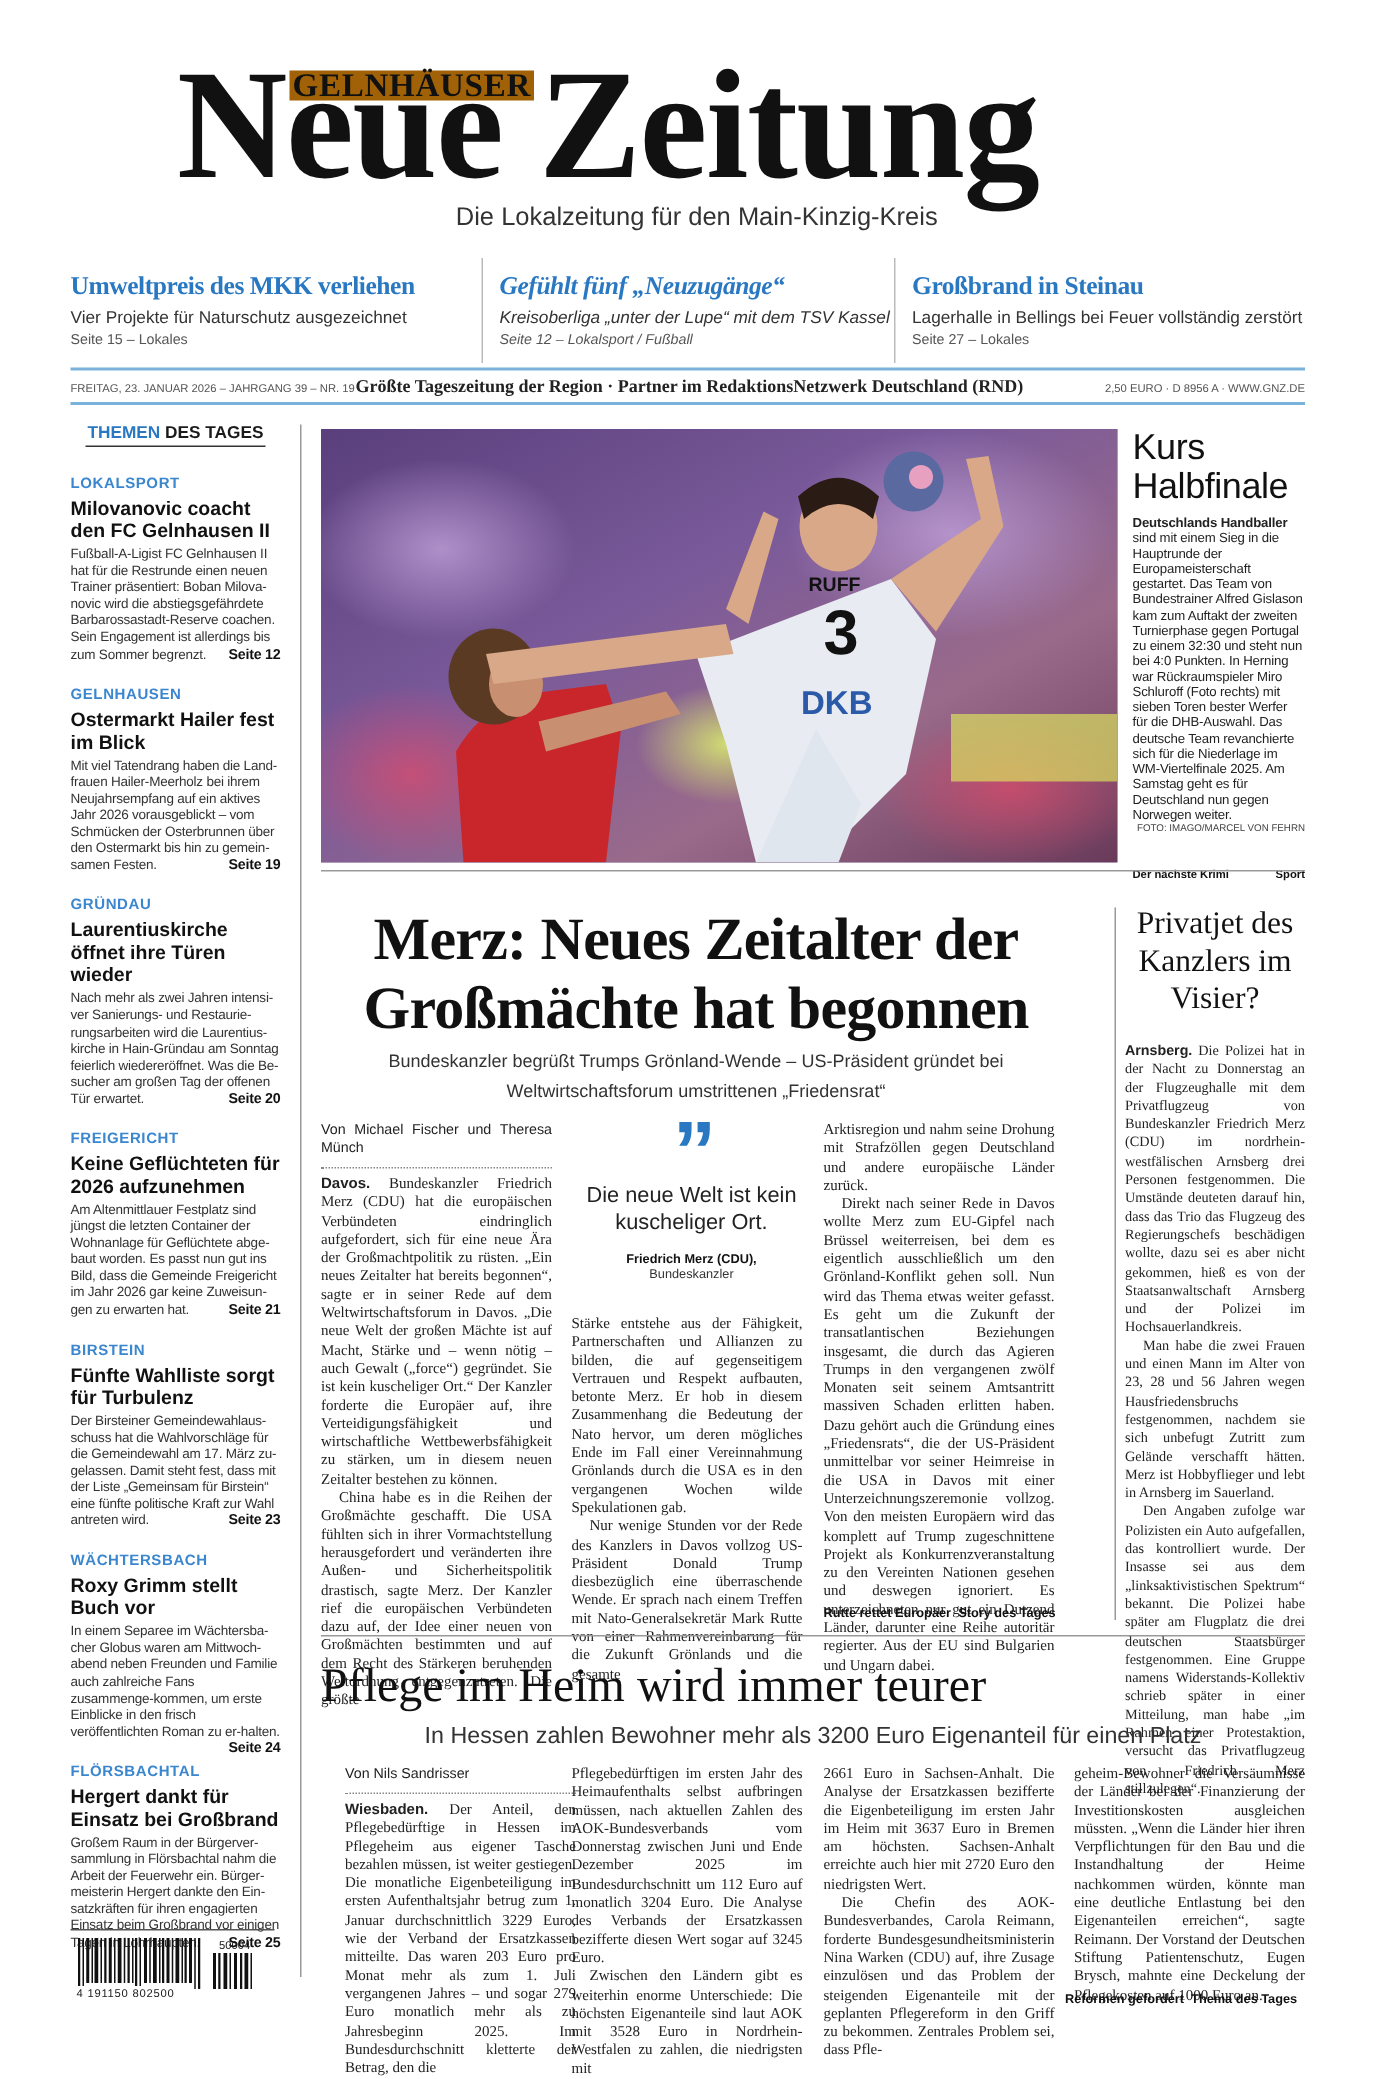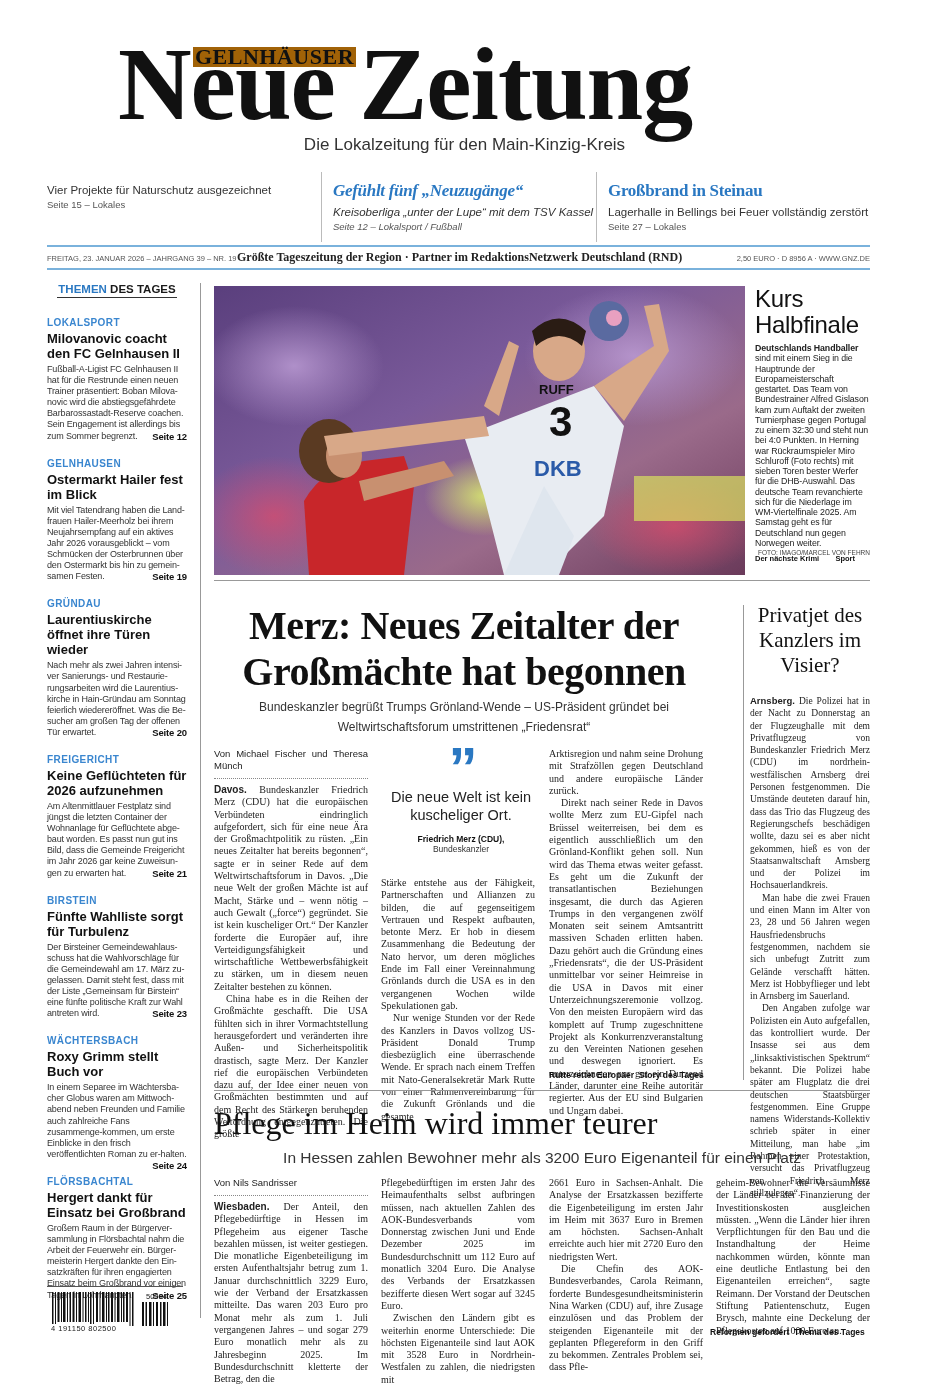--- a/index.html
+++ b/index.html
@@ -39,21 +39,21 @@
 
   
   .photo { left: 214px; top: 286px; width: 531px; height: 289px; overflow: hidden; background: #6b4a7a; }
   .photo-bottom-rule { left: 214px; top: 580px; width: 656px; height: 1px; background: #999; }
 
   
   .kurs { left: 755px; top: 286px; width: 115px; }
   .kurs h2 { font-size: 24px; line-height: 26px; font-weight: normal; color: #111; letter-spacing: -0.3px; }
   .kurs p { font-size: 8.8px; line-height: 10.25px; color: #222; margin-top: 5px; letter-spacing: -0.1px; }
   .kurs .credit { font-size: 6.5px; color: #444; text-align: right; margin-top: 1px; }
-  .kurs-foot { left: 755px; top: 554px; width: 100px; font-size: 7.5px; font-weight: bold; color: #111; }
+  .kurs-foot { left: 755px; top: 578px; width: 115px; font-size: 7.5px; font-weight: bold; color: #111; }
   .kurs-foot .r { float: right; }
 
   
   .main-h1 { left: 214px; top: 603px; width: 500px; text-align: center; font-family: "Liberation Serif", serif; font-weight: bold; font-size: 40px; line-height: 46px; color: #111; letter-spacing: -0.5px; }
   .main-sub { left: 214px; top: 697px; width: 500px; text-align: center; font-size: 12px; line-height: 20px; color: #333; }
 
   .col { font-family: "Liberation Serif", serif; font-size: 10px; line-height: 12.3px; color: #222; text-align: justify; hyphens: auto; }
   .col .lead { font-family: "Liberation Sans", sans-serif; font-weight: bold; }
   .col p + p { text-indent: 12px; }
   .byline { font-size: 9.5px; line-height: 12px; color: #222; padding-bottom: 6px; border-bottom: 1px dotted #888; margin-bottom: 5px; }
@@ -76,20 +76,21 @@
   .barcode-rule { left: 47px; top: 1286px; width: 136px; height: 1px; background: #555; }
 </style>
 </head>
 <body>
 
 <div class="abs mast-big">Neue Zeitung</div>
 <div class="abs mast-small" style="background:#a16207; padding:0 2px; line-height:20px;">GELNHÄUSER</div>
 <div class="abs mast-tag">Die Lokalzeitung für den Main-Kinzig-Kreis</div>
 
 <div class="abs teaser" style="left:47px;">
+  <h3>Umweltpreis des MKK verliehen</h3>
   <div class="sub">Vier Projekte für Naturschutz ausgezeichnet</div>
   <div class="pg">Seite 15 – Lokales</div>
 </div>
 <div class="abs vdiv" style="left:321px; top:172px; height:70px;"></div>
 <div class="abs teaser" style="left:333px;font-style:italic;">
   <h3>Gefühlt fünf „Neuzugänge“</h3>
   <div class="sub">Kreisoberliga „unter der Lupe“ mit dem TSV Kassel</div>
   <div class="pg">Seite 12 – Lokalsport / Fußball</div>
 </div>
 <div class="abs vdiv" style="left:596px; top:172px; height:70px;"></div>
@@ -290,21 +291,21 @@
 <div class="abs col" style="left:750px; top:695px; width:120px; font-size:9.5px; line-height:12.3px;">
   <p><span class="lead">Arnsberg.</span><span> Die Polizei hat in der Nacht zu Donnerstag an der Flugzeughalle mit dem Privatflugzeug von Bundeskanzler Friedrich Merz (CDU) im nordrhein-westfälischen Arnsberg drei Personen festgenommen. Die Umstände deuteten darauf hin, dass das Trio das Flugzeug des Regierungschefs beschädigen wollte, dazu sei es aber nicht gekommen, hieß es von der Staatsanwaltschaft Arnsberg und der Polizei im Hochsauerlandkreis.</span></p>
   <p>Man habe die zwei Frauen und einen Mann im Alter von 23, 28 und 56 Jahren wegen Hausfriedensbruchs festgenommen, nachdem sie sich unbefugt Zutritt zum Gelände verschafft hätten. Merz ist Hobbyflieger und lebt in Arnsberg im Sauerland.</p>
   <p>Den Angaben zufolge war Polizisten ein Auto aufgefallen, das kontrolliert wurde. Der Insasse sei aus dem „linksaktivistischen Spektrum“ bekannt. Die Polizei habe später am Flugplatz die drei deutschen Staatsbürger festgenommen. Eine Gruppe namens Widerstands-Kollektiv schrieb später in einer Mitteilung, man habe „im Rahmen einer Protestaktion, versucht das Privatflugzeug von Friedrich Merz stillzulegen“.</p>
 </div>
 
 <div class="abs mid-rule"></div>
 <div class="abs pflege-h">Pflege im Heim wird immer teurer</div>
 <div class="abs pflege-sub">In Hessen zahlen Bewohner mehr als 3200 Euro Eigenanteil für einen Platz</div>
 
-<div class="abs col" style="left:214px; top:1177px; width:154px;">
+<div class="abs col" style="left:230px; top:1177px; width:154px;">
   <div class="byline sans">Von Nils Sandrisser</div>
   <p><span class="lead">Wiesbaden.</span><span> Der Anteil, den Pflegebedürftige in Hessen im Pflegeheim aus eigener Tasche bezahlen müssen, ist weiter gestiegen. Die monatliche Eigenbeteiligung im ersten Aufenthaltsjahr betrug zum 1. Januar durchschnittlich 3229 Euro, wie der Verband der Ersatzkassen mitteilte. Das waren 203 Euro pro Monat mehr als zum 1. Juli vergangenen Jahres – und sogar 279 Euro monatlich mehr als zu Jahresbeginn 2025. Im Bundesdurchschnitt kletterte der Betrag, den die</span></p>
 </div>
 <div class="abs col" style="left:381px; top:1177px; width:154px;">
   <p style="text-indent:0">Pflegebedürftigen im ersten Jahr des Heimaufenthalts selbst aufbringen müssen, nach aktuellen Zahlen des AOK-Bundesverbands vom Donnerstag zwischen Juni und Ende Dezember 2025 im Bundesdurchschnitt um 112 Euro auf monatlich 3204 Euro. Die Analyse des Verbands der Ersatzkassen bezifferte diesen Wert sogar auf 3245 Euro.</p>
   <p>Zwischen den Ländern gibt es weiterhin enorme Unterschiede: Die höchsten Eigenanteile sind laut AOK mit 3528 Euro in Nordrhein-Westfalen zu zahlen, die niedrigsten mit</p>
 </div>
 <div class="abs col" style="left:549px; top:1177px; width:154px;">
   <p style="text-indent:0">2661 Euro in Sachsen-Anhalt. Die Analyse der Ersatzkassen bezifferte die Eigenbeteiligung im ersten Jahr im Heim mit 3637 Euro in Bremen am höchsten. Sachsen-Anhalt erreichte auch hier mit 2720 Euro den niedrigsten Wert.</p>
   <p>Die Chefin des AOK-Bundesverbandes, Carola Reimann, forderte Bundesgesundheitsministerin Nina Warken (CDU) auf, ihre Zusage einzulösen und das Problem der steigenden Eigenanteile mit der geplanten Pflegereform in den Griff zu bekommen. Zentrales Problem sei, dass Pfle-</p>

